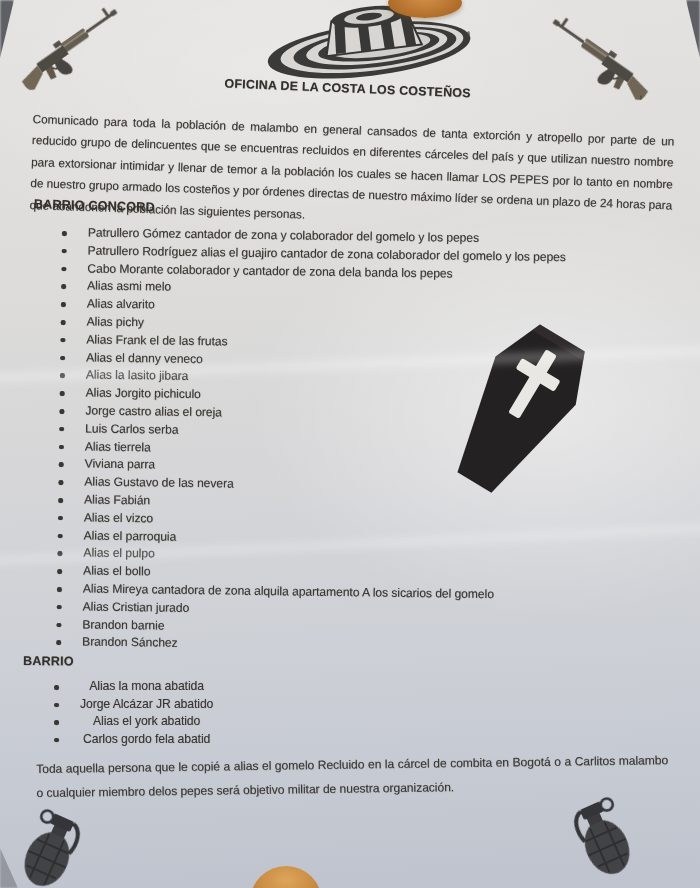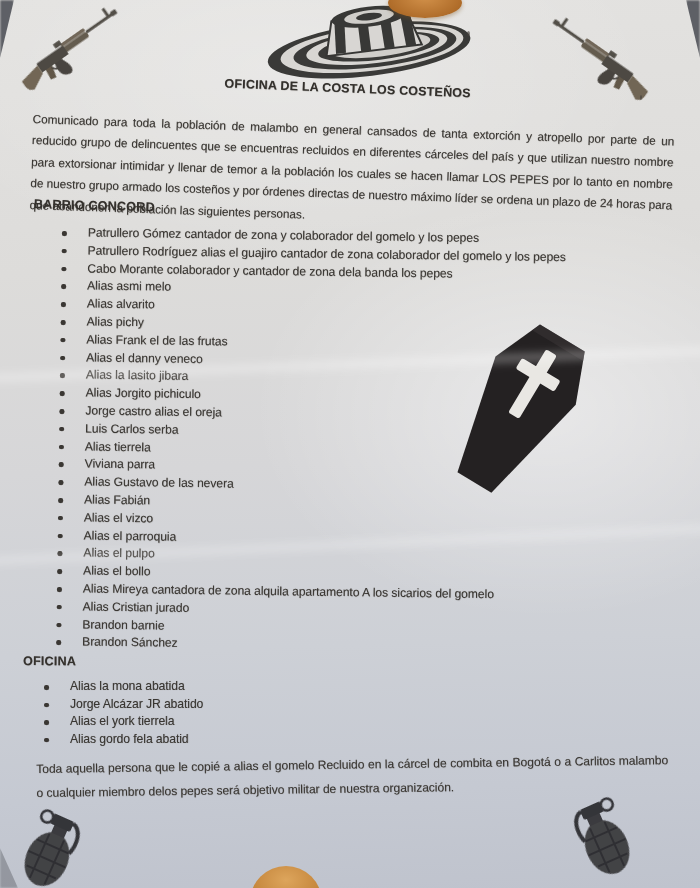--- a/index.html
+++ b/index.html
@@ -39,21 +39,21 @@
   ul.blist li{
     position:relative;padding-left:30px;font-size:12.1px;letter-spacing:-.05px;
     white-space:nowrap;
   }
   ul.blist li::before{
     content:"";position:absolute;left:4px;top:7px;width:4.6px;height:4.6px;
     border-radius:50%;background:#3a3733;box-shadow:.2px .2px .5px rgba(55,50,45,.5);
   }
   .list-barrio{top:224px;left:58px;transform:rotate(.8deg);transform-origin:left top;}
   .list-barrio li{height:17.8px;line-height:17.8px;}
-  .list-abatios{top:678px;left:40px;transform:rotate(0deg);}
+  .list-abatios{top:678px;left:50px;transform:rotate(0deg);text-align:center;}
   .list-abatios li{height:17.6px;line-height:17.6px;padding-left:26px;}
   .list-abatios li::before{left:2px;}
   .closing{
     top:757px;left:36px;width:632px;
     font-size:12.1px;line-height:24px;letter-spacing:-.05px;text-align:justify;
     transform:rotate(-.8deg);transform-origin:left top;
   }
   
   .crease{position:absolute;height:8px;background:rgba(255,255,255,.32);filter:blur(4px);}
   .crease.c1{top:360px;left:-20px;width:760px;transform:rotate(-2.2deg);}
@@ -169,28 +169,28 @@
       <li>Alias el vizco</li>
       <li>Alias el parroquia</li>
       <li>Alias el pulpo</li>
       <li>Alias el bollo</li>
       <li>Alias Mireya cantadora de zona alquila apartamento A los sicarios del gomelo</li>
       <li>Alias Cristian jurado</li>
       <li>Brandon barnie</li>
       <li>Brandon Sánchez</li>
     </ul>
 
-  <div class="abs h-abatios ink">OFICINA</div>
+  <div class="abs h-abatios ink">BARRIO</div>
 
   <ul class="abs blist list-abatios ink">
 
   <li>Alias la mona abatida</li>
       <li>Jorge Alcázar JR abatido</li>
-      <li>Alias el york tierrela</li>
-      <li>Alias gordo fela abatid</li>
+      <li>Alias el york abatido</li>
+      <li>Carlos gordo fela abatid</li>
     </ul>
 
   <div class="abs closing ink">Toda aquella persona que le copié a alias el gomelo Recluido en la cárcel de combita en Bogotá o a Carlitos malambo o cualquier miembro delos pepes será objetivo militar de nuestra organización.</div>
 
   <div class="icon coffin">
     <svg viewBox="0 0 112 192" width="112" height="192">
       <polygon points="28,2 86,2 108,58 78,190 34,190 4,58" fill="#242122"></polygon>
       <polygon points="28,2 86,2 90,12 24,12" fill="#383435" opacity=".6"></polygon>
       <g>
         <rect x="48" y="22" width="14" height="82" rx="3" fill="#e9e7e3"></rect>

